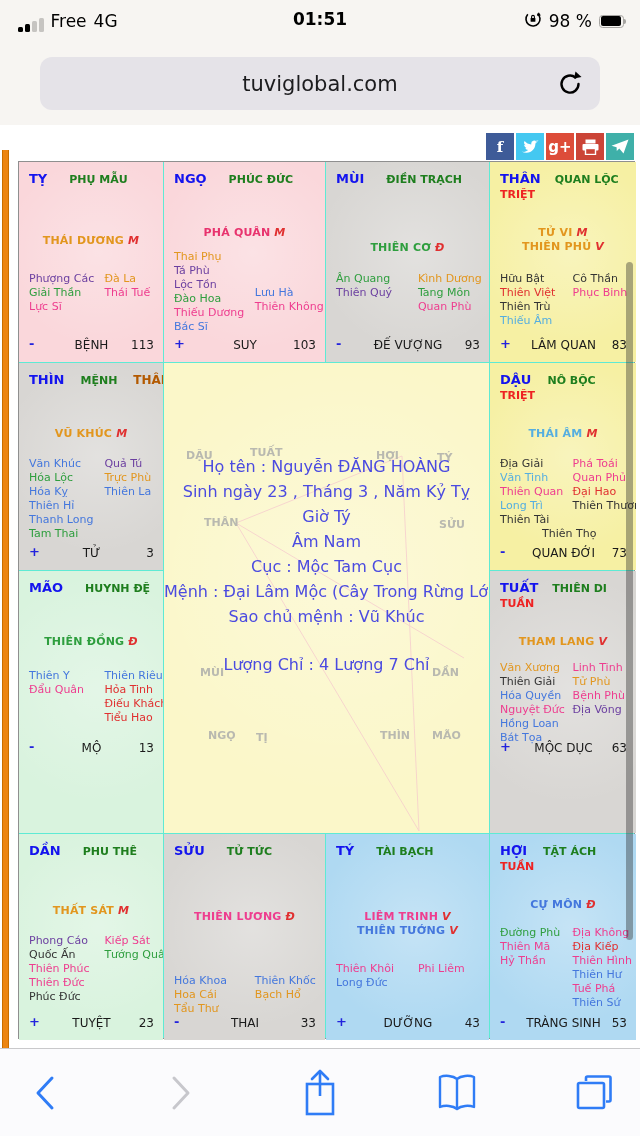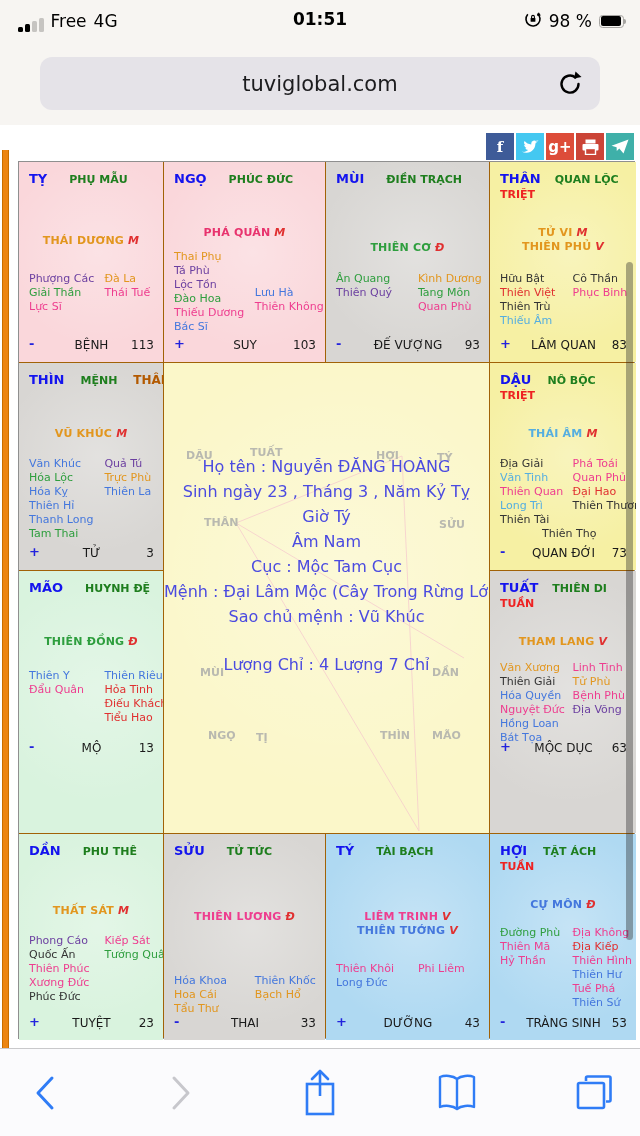--- a/index.html
+++ b/index.html
@@ -28,21 +28,21 @@
   .url-text { font-size:21px; color:#1C1C1E; }
   .refresh { position:absolute; right:16px; top:13px; width:28px; height:28px; }
   
   .social { position:absolute; top:133px; left:486px; display:flex; gap:2px; }
   .soc { width:28px; height:27px; display:flex; align-items:center; justify-content:center; color:#fff; font-weight:bold; font-size:15px; }
   
   .page { position:absolute; left:0; top:125px; width:640px; height:923px; background:#fff; }
   .orange-bar { position:absolute; left:2px; top:150px; width:7px; height:898px; background:#EC8512; border-left:1px solid #C96E00; border-right:1px solid #C96E00; }
   .chart { position:absolute; left:18px; top:161px; width:617px; height:878px;
            display:grid; grid-template-columns:144px 161px 163px 146px; grid-template-rows:200px 207px 262px 206px;
-           gap:1px; background:#a16207; border:1px solid #8F8F8F; }
+           gap:1px; background:#5eead4; border:1px solid #8F8F8F; }
   .cell { position:relative; overflow:hidden; }
   .bg-pink{background:#FAD7DB;} .bg-gray{background:#D8D6D3;} .bg-yellow{background:#F6F0A3;}
   .bg-green{background:#D9F3DE;} .bg-blue{background:#AFD9F2;} .bg-center{background:#FBF7C9;}
   .cell::before{content:""; position:absolute; inset:0; background:radial-gradient(circle at 55% 45%, rgba(255,255,255,0.28), rgba(255,255,255,0) 70%); pointer-events:none;}
   .head { position:absolute; top:9px; left:10px; right:8px; display:flex; align-items:baseline; gap:22px; white-space:nowrap; }
   .branch { font-size:13px; font-weight:bold; color:#1414EE; }
   .palace { font-size:11px; font-weight:bold; color:#1E7E1E; }
   .extra  { font-size:12px; font-weight:bold; color:#B35900; margin-left:auto; }
   .flag { position:absolute; top:26px; left:10px; font-size:11px; font-weight:bold; color:#EE2222; }
   .mains { position:absolute; top:64px; left:0; right:0; text-align:center; }
@@ -424,21 +424,21 @@
         <span class="palace">PHU THÊ</span>
       </div>
     <div class="mains" style="top:70px">
         <div class="main-star" style="color: rgb(226, 150, 30);">THẤT SÁT<i class="mark"> M</i></div>
       </div>
     <div class="cols" style="top:100px">
         <div class="col">
           <div class="star" style="color: rgb(107, 63, 160);">Phong Cáo</div>
           <div class="star" style="color: rgb(51, 51, 51);">Quốc Ấn</div>
           <div class="star" style="color: rgb(238, 61, 143);">Thiên Phúc</div>
-          <div class="star" style="color: rgb(238, 61, 143);">Xương Đức</div>
+          <div class="star" style="color: rgb(238, 61, 143);">Thiên Đức</div>
           <div class="star" style="color: rgb(51, 51, 51);">Phúc Đức</div>
         </div>
         <div class="col colr">
           <div class="star" style="color: rgb(238, 61, 143);">Kiếp Sát</div>
           <div class="star" style="color: rgb(46, 158, 62);">Tướng Quân</div>
         </div>
       </div>
     <div class="foot">
         <span class="sign">+</span>
         <span class="stage">TUYỆT</span>

